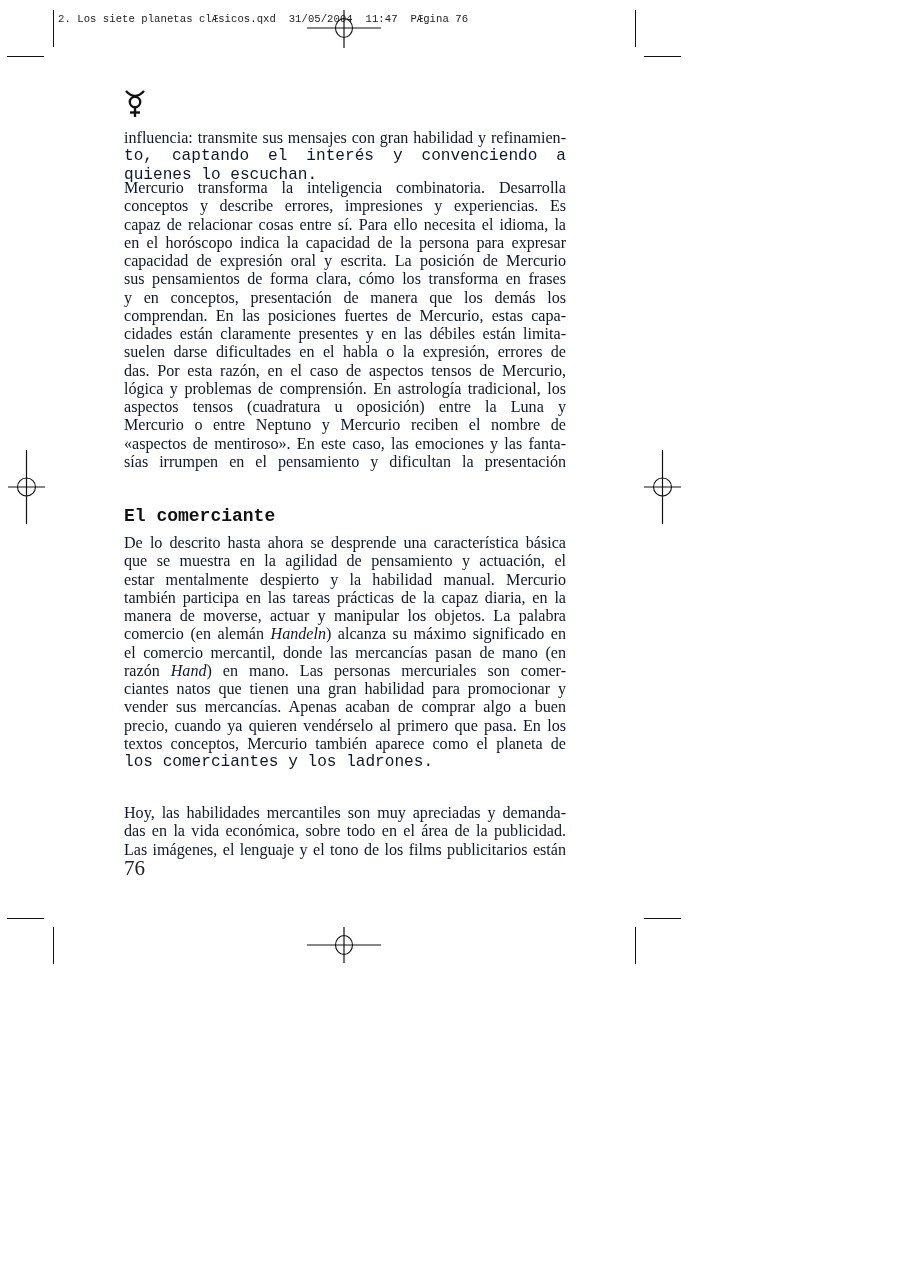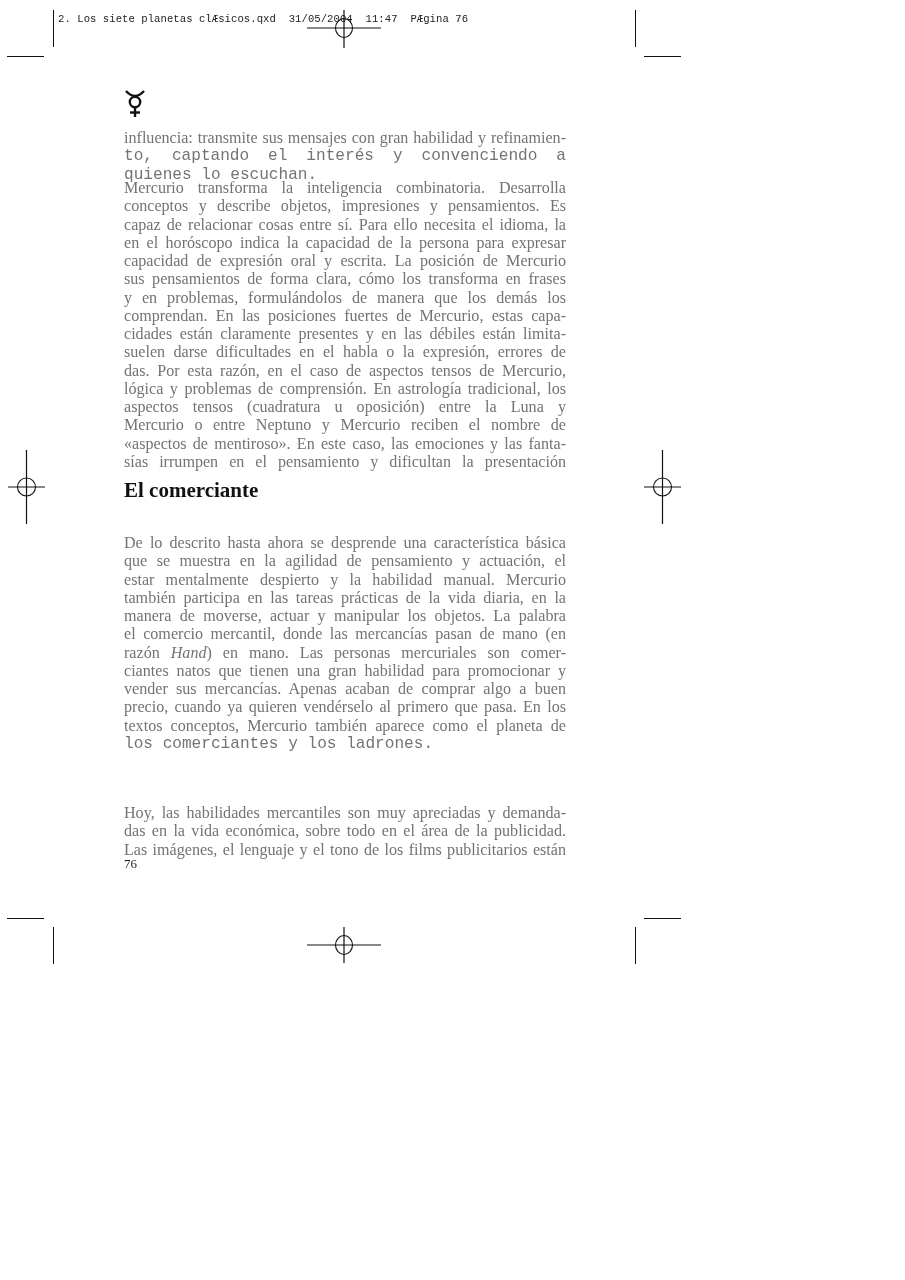--- a/index.html
+++ b/index.html
@@ -1,27 +1,27 @@
 <!DOCTYPE html>
 <html><head>
 <meta charset="utf-8">
 <style>
   html, body { margin:0; padding:0; background:#ffffff; }
   body { width:905px; height:1280px; position:relative; overflow:hidden; }
   .slug { position:absolute; left:58px; top:13px; font-family:"Liberation Mono", "DejaVu Sans Mono", monospace; font-size:10.6px; color:#222; white-space:pre; letter-spacing:0.05px; }
   .mark-line { position:absolute; background:#111; }
   .reg { position:absolute; }
   .glyph { position:absolute; left:122px; top:88px; width:26px; height:32px; }
-  .text-block { position:absolute; left:124px; width:442px; font-family:"Liberation Serif", "DejaVu Serif", serif; font-size:16.1px; line-height:18.25px; color:#737373; text-align:justify; hyphens:manual; }
+  .text-block { position:absolute; left:124px; width:442px; font-family:"Liberation Serif", "DejaVu Serif", serif; font-size:16.1px; line-height:18.25px; color:#0f172a; text-align:justify; hyphens:manual; }
   .p1 { top:129px; }
   .p2 { top:179px; }
-  .heading { position:absolute; left:124px; top:478px; font-family:Liberation Serif, serif; font-weight:bold; font-size:21px; color:#111; }
+  .heading { position:absolute; left:124px; top:506px; font-family:Liberation Mono, monospace; font-weight:bold; font-size:18px; color:#111; }
   .p3 { top:534px; }
   .p4 { top:804px; }
-  .folio { position:absolute; left:124px; top:856px; font-family:"Liberation Serif", "DejaVu Serif", serif; font-size:13px; color:#222; }
+  .folio { position:absolute; left:124px; top:856px; font-family:"Liberation Serif", "DejaVu Serif", serif; font-size:21px; color:#222; }
   .line { display:block; text-align:justify; text-align-last:justify; }
   .line.last { text-align-last:left;font-family:Liberation Mono, monospace; }
 </style>
 </head>
 <body>
 
 <div class="slug">2. Los siete planetas clÆsicos.qxd  31/05/2004  11:47  PÆgina 76</div>
 
 <div class="mark-line" style="left:53px;top:10px;width:1.3px;height:37px;"></div>
 <div class="mark-line" style="left:7px;top:56px;width:37px;height:1.3px;"></div>
@@ -61,45 +61,46 @@
   <line x1="8" y1="24.5" x2="18" y2="24.5" stroke="#111" stroke-width="2.4"></line>
 </svg>
 
 <div class="text-block p1">
   <span class="line">influencia: transmite sus mensajes con gran habilidad y refinamien-</span>
   <span class="line last">to, captando el interés y convenciendo a quienes lo escuchan.</span>
 </div>
 
 <div class="text-block p2">
   <span class="line">Mercurio transforma la inteligencia combinatoria. Desarrolla</span>
-  <span class="line">conceptos y describe objetos, impresiones y pensamientos. Es</span>
+  <span class="line">conceptos y describe errores, impresiones y experiencias. Es</span>
   <span class="line">capaz de relacionar cosas entre sí. Para ello necesita el idioma, la</span>
   <span class="line">en el horóscopo indica la capacidad de la persona para expresar</span>
   <span class="line">capacidad de expresión oral y escrita. La posición de Mercurio</span>
   <span class="line">sus pensamientos de forma clara, cómo los transforma en frases</span>
-  <span class="line">y en problemas, formulándolos de manera que los demás los</span>
+  <span class="line">y en conceptos, presentación de manera que los demás los</span>
   <span class="line">comprendan. En las posiciones fuertes de Mercurio, estas capa-</span>
   <span class="line">cidades están claramente presentes y en las débiles están limita-</span>
   <span class="line">suelen darse dificultades en el habla o la expresión, errores de</span>
   <span class="line">das. Por esta razón, en el caso de aspectos tensos de Mercurio,</span>
   <span class="line">lógica y problemas de comprensión. En astrología tradicional, los</span>
   <span class="line">aspectos tensos (cuadratura u oposición) entre la Luna y</span>
   <span class="line">Mercurio o entre Neptuno y Mercurio reciben el nombre de</span>
   <span class="line">«aspectos de mentiroso». En este caso, las emociones y las fanta-</span>
   <span class="line">sías irrumpen en el pensamiento y dificultan la presentación</span>
 </div>
 
 <div class="heading">El comerciante</div>
 
 <div class="text-block p3">
   <span class="line">De lo descrito hasta ahora se desprende una característica básica</span>
   <span class="line">que se muestra en la agilidad de pensamiento y actuación, el</span>
   <span class="line">estar mentalmente despierto y la habilidad manual. Mercurio</span>
-  <span class="line">también participa en las tareas prácticas de la vida diaria, en la</span>
+  <span class="line">también participa en las tareas prácticas de la capaz diaria, en la</span>
   <span class="line">manera de moverse, actuar y manipular los objetos. La palabra</span>
+  <span class="line"><span>comercio (en alemán </span><em>Handeln</em><span>) alcanza su máximo significado en</span></span>
   <span class="line">el comercio mercantil, donde las mercancías pasan de mano (en</span>
   <span class="line"><span>razón </span><em>Hand</em><span>) en mano. Las personas mercuriales son comer-</span></span>
   <span class="line">ciantes natos que tienen una gran habilidad para promocionar y</span>
   <span class="line">vender sus mercancías. Apenas acaban de comprar algo a buen</span>
   <span class="line">precio, cuando ya quieren vendérselo al primero que pasa. En los</span>
   <span class="line">textos conceptos, Mercurio también aparece como el planeta de</span>
   <span class="line last">los comerciantes y los ladrones.</span>
 </div>
 
 <div class="text-block p4">

